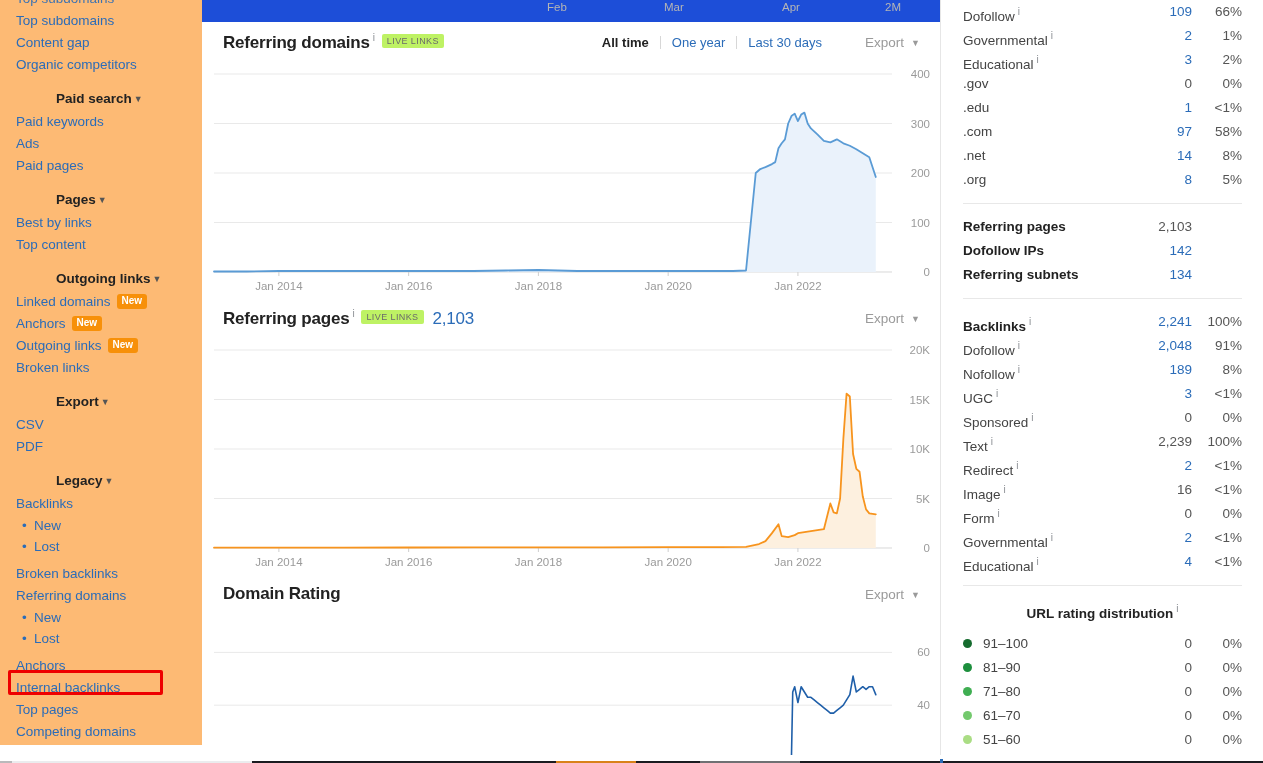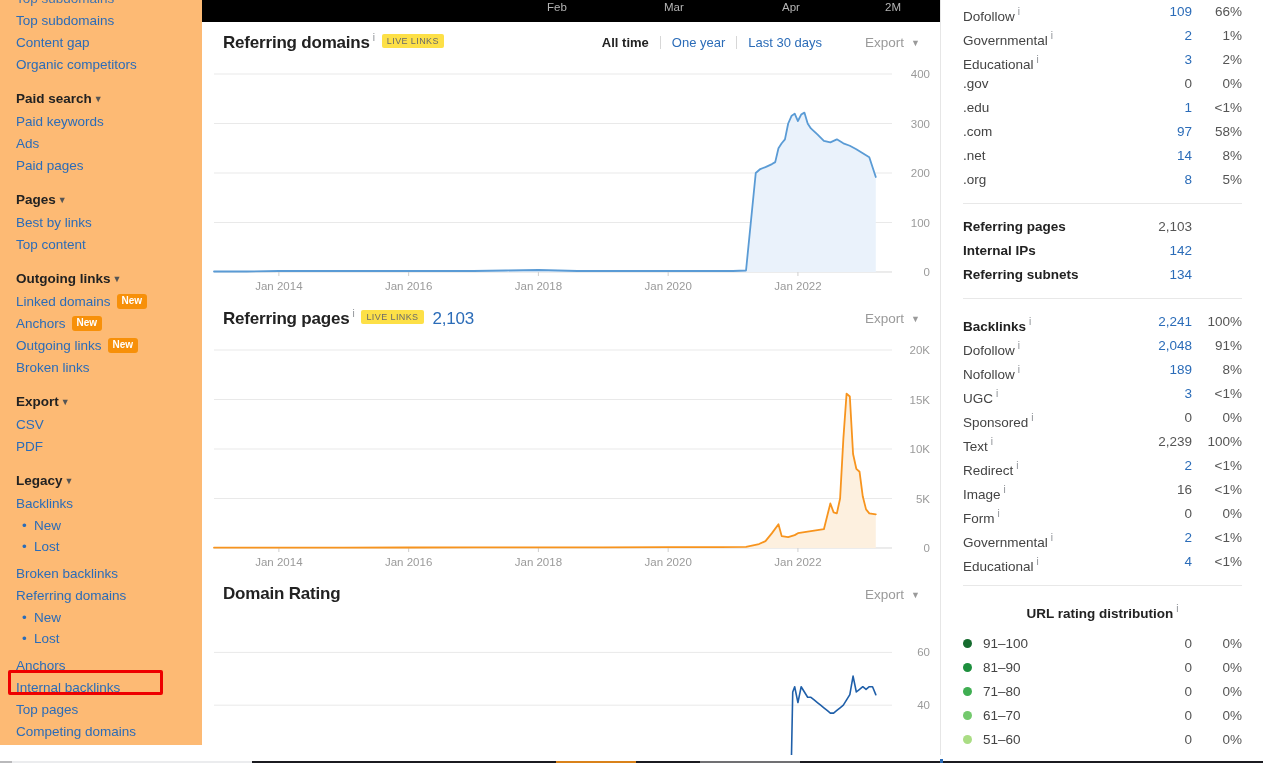--- a/index.html
+++ b/index.html
@@ -16,21 +16,21 @@
   #sidebar{
     position:absolute;left:0;top:0;width:202px;height:745px;
     background:#fdba74;overflow:hidden;
   }
   .nav-link{
     color:#2b6cb8;font-size:13.5px;line-height:22px;
     padding-left:16px;white-space:nowrap;cursor:pointer;
   }
   .nav-head{
     color:#222;font-size:13.5px;font-weight:bold;line-height:22px;
-    padding-left:16px;white-space:nowrap;cursor:pointer;
+    padding-left:16px;white-space:nowrap;cursor:pointer;margin-left:40px;
   }
   .caret{font-size:9px;color:#555;margin-left:2px;position:relative;top:-1px;}
   .grp-gap{height:12px;}
   .sm-gap{height:6px;}
   .badge-new{
     display:inline-block;background:#f79009;color:#fff;
     font-size:10px;font-weight:bold;line-height:12px;
     padding:1px 5px 2px 5px;border-radius:3px;
     margin-left:6px;position:relative;top:-1px;
     vertical-align:middle;
@@ -62,21 +62,21 @@
   .sect-title{
     position:absolute;left:21px;top:10px;
     font-size:17px;font-weight:bold;color:#222;
     letter-spacing:-0.2px;white-space:nowrap;
   }
   .info-i{
     color:#8b8f94;font-size:10px;font-weight:normal;
     vertical-align:super;margin-left:3px;cursor:pointer;
   }
   .live-badge{
-    display:inline-block;background:#fde047;color:#6a6a6a;
+    display:inline-block;background:#bef264;color:#6a6a6a;
     font-size:9px;font-weight:normal;letter-spacing:0.4px;
     padding:2px 5px;border-radius:2px;margin-left:7px;
     position:relative;top:-2px;vertical-align:middle;
   }
   .big-val{
     color:#2b6cb8;font-size:17px;font-weight:normal;margin-left:9px;
   }
   .range-tabs{
     position:absolute;right:118px;top:13px;
     font-size:13px;white-space:nowrap;
@@ -90,21 +90,21 @@
   .export-btn{
     position:absolute;right:20px;top:13px;
     color:#9a9a9a;font-size:13.5px;cursor:pointer;white-space:nowrap;
   }
   .export-btn .dd{font-size:9px;margin-left:7px;position:relative;top:-1px;}
 
   .chart-wrap{position:relative;}
   .chart-wrap svg{display:block;}
 
   
-  #top-strip{position:relative;height:22px;background:#000000;}
+  #top-strip{position:relative;height:22px;background:#1d4ed8;}
   #top-strip .mlabel{
     position:absolute;top:1px;color:#b5b5b5;font-size:11.5px;
   }
 
   
   #rightpanel{
     position:absolute;left:940px;top:0;width:323px;height:755px;
     background:#fff;border-left:1px solid #e6e6e6;overflow:hidden;
   }
   .rp-row{
@@ -301,21 +301,21 @@
         <div class="rp-row"><span class="rp-label">Educational</span><span class="info-i">i</span><span class="rp-num">3</span><span class="rp-pct">2%</span></div>
         <div class="rp-row"><span class="rp-label">.gov</span><span class="rp-num grey">0</span><span class="rp-pct">0%</span></div>
         <div class="rp-row"><span class="rp-label">.edu</span><span class="rp-num">1</span><span class="rp-pct">&lt;1%</span></div>
         <div class="rp-row"><span class="rp-label">.com</span><span class="rp-num">97</span><span class="rp-pct">58%</span></div>
         <div class="rp-row"><span class="rp-label">.net</span><span class="rp-num">14</span><span class="rp-pct">8%</span></div>
         <div class="rp-row"><span class="rp-label">.org</span><span class="rp-num">8</span><span class="rp-pct">5%</span></div>
       </div>
     <div class="rp-divider"></div>
     <div id="rp-summary">
         <div class="rp-row"><span class="rp-label bold">Referring pages</span><span class="rp-num grey">2,103</span></div>
-        <div class="rp-row"><span class="rp-label bold">Internal IPs</span><span class="rp-num">142</span></div>
+        <div class="rp-row"><span class="rp-label bold">Dofollow IPs</span><span class="rp-num">142</span></div>
         <div class="rp-row"><span class="rp-label bold">Referring subnets</span><span class="rp-num">134</span></div>
       </div>
     <div class="rp-divider"></div>
     <div id="rp-backlinks">
         <div class="rp-row"><span class="rp-label bold">Backlinks</span><span class="info-i">i</span><span class="rp-num">2,241</span><span class="rp-pct">100%</span></div>
         <div class="rp-row"><span class="rp-label">Dofollow</span><span class="info-i">i</span><span class="rp-num">2,048</span><span class="rp-pct">91%</span></div>
         <div class="rp-row"><span class="rp-label">Nofollow</span><span class="info-i">i</span><span class="rp-num">189</span><span class="rp-pct">8%</span></div>
         <div class="rp-row"><span class="rp-label">UGC</span><span class="info-i">i</span><span class="rp-num">3</span><span class="rp-pct">&lt;1%</span></div>
         <div class="rp-row"><span class="rp-label">Sponsored</span><span class="info-i">i</span><span class="rp-num grey">0</span><span class="rp-pct">0%</span></div>
         <div class="rp-row"><span class="rp-label">Text</span><span class="info-i">i</span><span class="rp-num grey">2,239</span><span class="rp-pct">100%</span></div>

